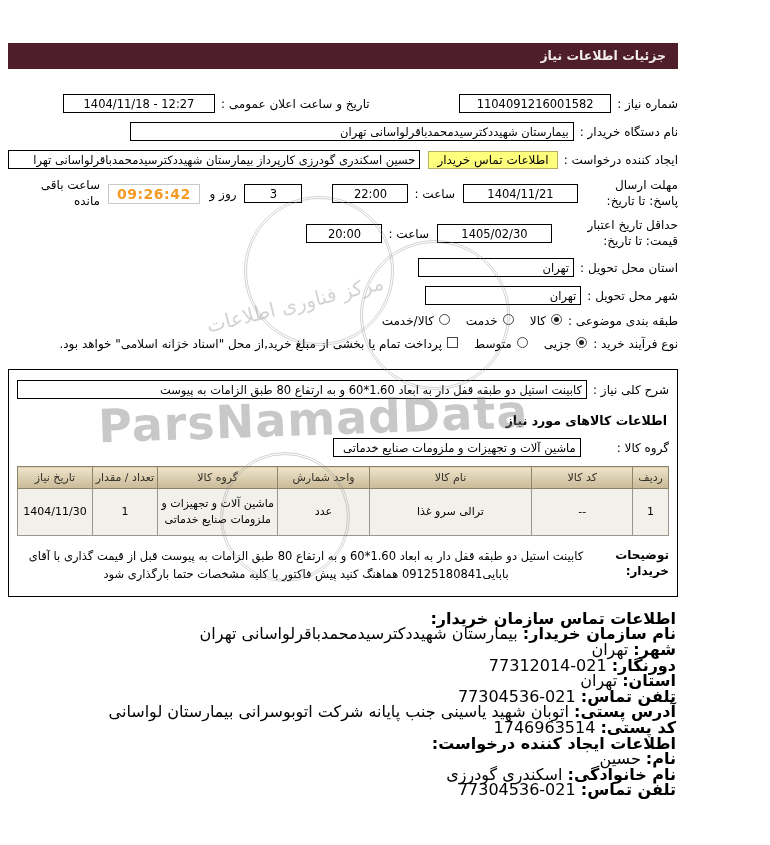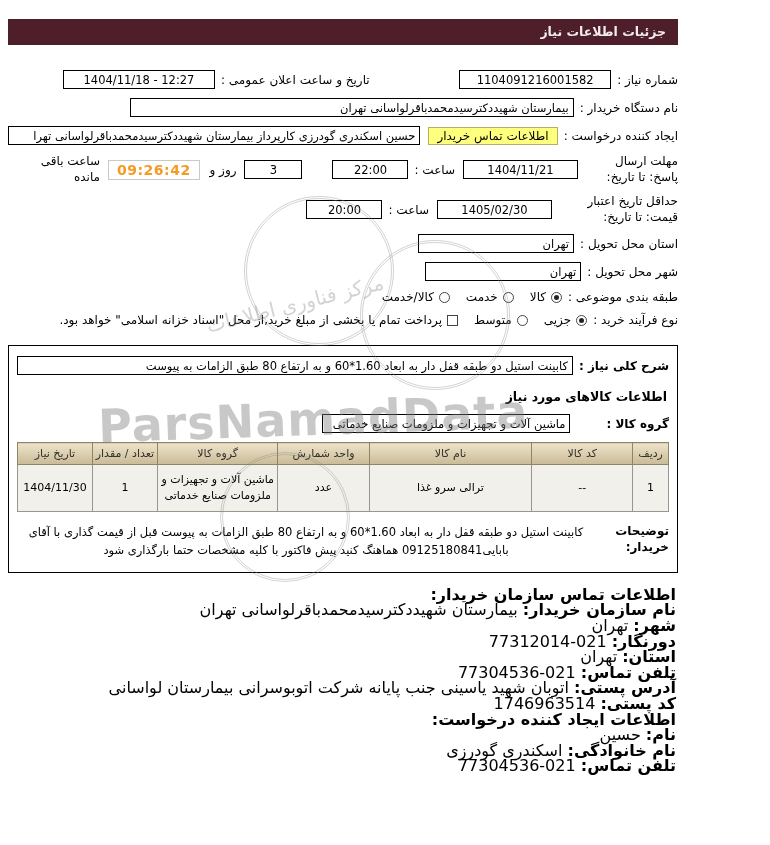--- a/index.html
+++ b/index.html
@@ -1,42 +1,42 @@
 <!DOCTYPE html>
 <html lang="fa"><head>
 <meta charset="utf-8">
 <style>
   *{box-sizing:border-box;margin:0;padding:0}
   html,body{background:#fff}
   body{font-family:"DejaVu Sans","Liberation Sans",sans-serif;color:#000}
-  .page{position:relative;width:686px;min-height:845px;background:#fff;direction:rtl;padding:19px 8px 14px;overflow:hidden}
+  .page{position:relative;width:686px;min-height:845px;background:#fff;direction:rtl;padding:43px 8px 14px;overflow:hidden}
   .titlebar{background:#4e1f2a;color:#f3ecee;font-size:12.5px;font-weight:bold;height:26px;line-height:26px;padding:0 12px}
   .frm{padding-top:16px}
   .row{display:flex;align-items:center;margin:9px 0;font-size:12px}
   .lbl{white-space:nowrap;margin-left:6px}
   .lblwrap{white-space:normal;line-height:1.3}
   .w92{width:94px}.w118{width:120px}.w84{width:86px}
   input.ibox{border:1px solid #000;height:19px;font-size:11.5px;font-family:inherit;background:#fff;padding:0 4px;outline:none;color:#000}
   .ctr{text-align:center}
   .w150{width:152px}.w115{width:115px}.w76{width:76px}.w58{width:58px}.w155{width:156px}.w245{width:248px}
   .grow{flex:1 1 auto;min-width:0}
   .sp{flex:1 1 auto}
   .ml55{margin-left:55px}
   .ml120{margin-left:122px}
   .mr28{margin-right:30px}
   .mr8{margin-right:8px}
   .chipY{background:#ffff7e;border:1px solid #b6ae62;padding:1px 8px;font-size:12px;white-space:nowrap;margin-left:8px;cursor:pointer}
   .timer{border:1px solid #c9c9c9;color:#f59a23;font-weight:bold;font-size:14px;padding:1px 8px;direction:ltr;letter-spacing:.5px;background:#fff}
   .radio{display:inline-block;width:11px;height:11px;border:1px solid #444;border-radius:50%;background:#fff;margin-left:5px;position:relative;flex:0 0 auto}
   .radio.sel::after{content:"";position:absolute;inset:2px;background:#222;border-radius:50%}
   .chk{display:inline-block;width:11px;height:11px;border:1px solid #444;background:#fff;margin-left:5px;flex:0 0 auto}
-  .opt{display:inline-flex;align-items:center;margin-left:16px;white-space:nowrap}
+  .opt{display:inline-flex;margin-left:16px;white-space:nowrap}
   .opt .wraptxt{white-space:normal}
   .needbox{border:1px solid #000;margin-top:18px;padding:10px 8px 12px}
-  .bold{font-weight:bold}
+  .bold{font-weight:normal}
   .secttl{font-weight:bold;font-size:12.5px;margin:14px 2px 10px}
   table.goods{width:100%;border-collapse:collapse;margin-top:4px}
   table.goods th{background:linear-gradient(#eee3ca,#c9ba97);border:1px solid #8d8469;font-size:11px;padding:4px 2px;font-weight:normal;color:#33302a;text-align:center}
   table.goods td{border:1px solid #9a968c;background:#f2f0eb;font-size:11px;padding:7px 3px;text-align:center;vertical-align:middle;line-height:1.45}
   .notes{display:flex;margin-top:12px;font-size:12px}
   .notes .nlbl{font-weight:bold;width:74px;flex:0 0 auto;line-height:1.3}
   .notes .ntxt{flex:1;text-align:center;font-size:11.5px;line-height:1.55;padding:0 4px}
   .contact{margin-top:14px;font-size:16px;line-height:15.6px;padding:0 2px}
   .contact p{margin:0}
   .contact b{font-weight:bold}

